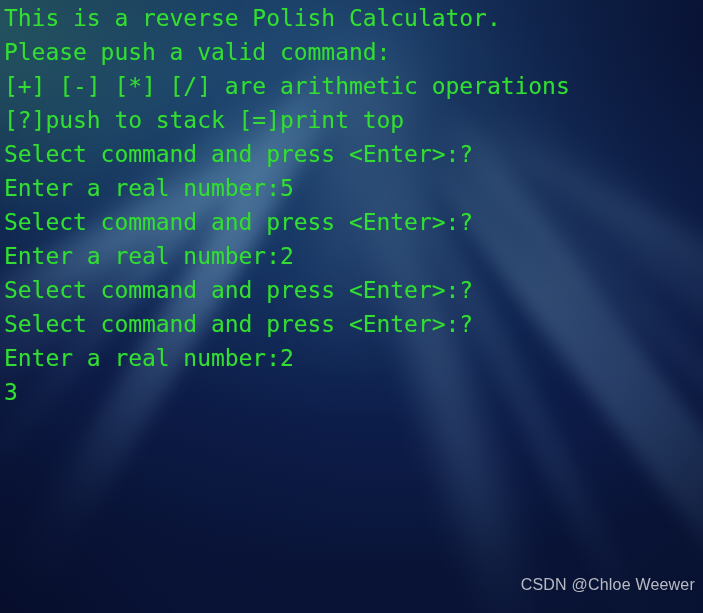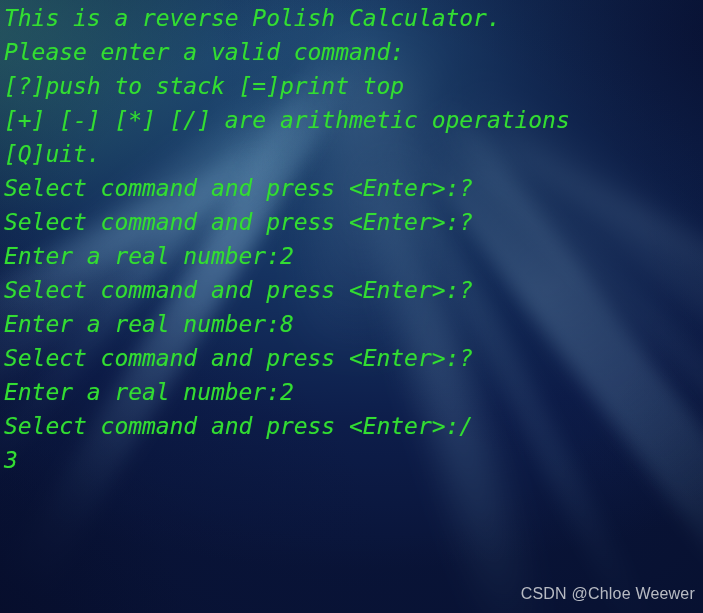--- a/index.html
+++ b/index.html
@@ -108,40 +108,39 @@
 
   
   #terminal-output {
     position: absolute;
     left: 0;
     top: 0;
     width: 568px;
     padding: 1px 12px 0 4px;
     box-sizing: border-box;
     z-index: 5;
-    font-style: italic;
   }
 
   .console-line {
     display: block;
     color: #33dd33;
     font-family: "DejaVu Sans Mono", "Liberation Mono", monospace;
     font-size: 23px;
     line-height: 34px;
     height: 34px;
     letter-spacing: -0.05px;
     white-space: pre;
     text-shadow: 0 0 1px rgba(30,180,30,0.45);
   }
 
   
   #watermark {
     position: absolute;
     right: 8px;
-    bottom: 10px;
+    bottom: 19px;
     z-index: 6;
     color: #c6c9cf;
     font-family: "Liberation Sans", "DejaVu Sans", sans-serif;
     font-size: 16px;
     line-height: 19px;
     letter-spacing: 0.2px;
     white-space: pre;
     opacity: 0.92;
   }
 </style>
@@ -166,30 +165,28 @@
     <div class="streak soft" id="streak-i"></div>
     <div class="streak faint" id="streak-j"></div>
   </div>
 
   <div class="bg-layer" id="bg-corner-dark-tr"></div>
   <div class="bg-layer" id="bg-corner-dark-bl"></div>
   <div class="bg-layer" id="bg-vignette"></div>
 
   <div id="terminal-output">
     <span class="console-line">This is a reverse Polish Calculator.</span>
-    <span class="console-line">Please enter a valid command:</span>
+    <span class="console-line">Please push a valid command:</span>
+    <span class="console-line">[+] [-] [*] [/] are arithmetic operations</span>
     <span class="console-line">[?]push to stack [=]print top</span>
-    <span class="console-line">[+] [-] [*] [/] are arithmetic operations</span>
-    <span class="console-line">[Q]uit.</span>
+    <span class="console-line">Select command and press &lt;Enter&gt;:?</span>
+    <span class="console-line">Enter a real number:5</span>
+    <span class="console-line">Select command and press &lt;Enter&gt;:?</span>
+    <span class="console-line">Enter a real number:2</span>
     <span class="console-line">Select command and press &lt;Enter&gt;:?</span>
     <span class="console-line">Select command and press &lt;Enter&gt;:?</span>
     <span class="console-line">Enter a real number:2</span>
-    <span class="console-line">Select command and press &lt;Enter&gt;:?</span>
-    <span class="console-line">Enter a real number:8</span>
-    <span class="console-line">Select command and press &lt;Enter&gt;:?</span>
-    <span class="console-line">Enter a real number:2</span>
-    <span class="console-line">Select command and press &lt;Enter&gt;:/</span>
     <span class="console-line">3</span>
   </div>
 
   <div id="watermark">CSDN @Chloe Weewer</div>
 
 </div>
 
 </body></html>

